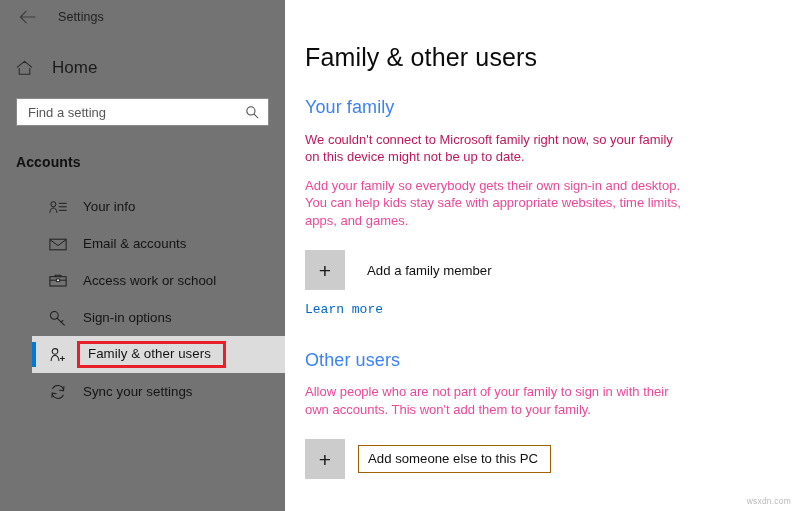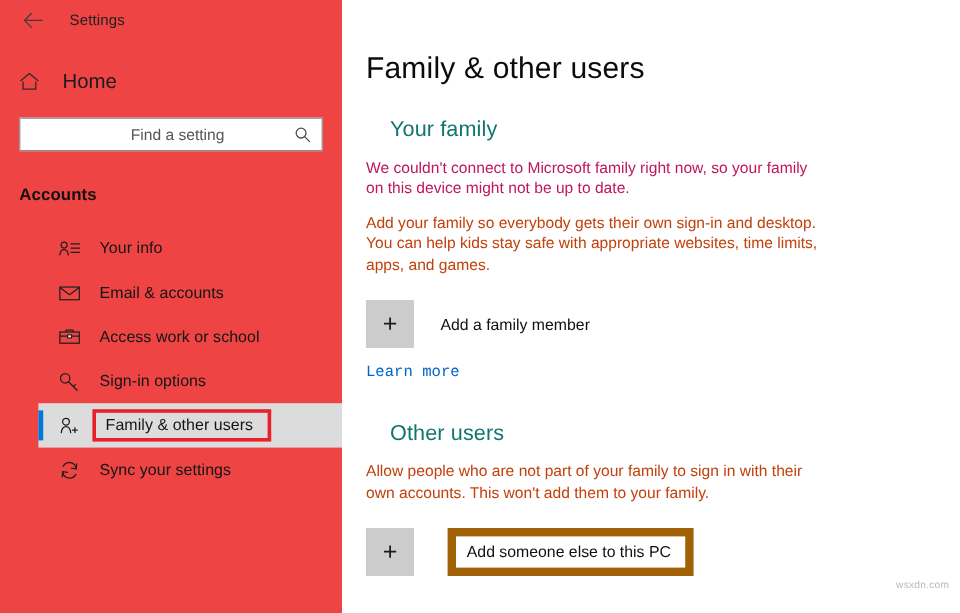--- a/index.html
+++ b/index.html
@@ -23,21 +23,21 @@
     height: 511px;
     display: flex;
     background: #ffffff;
   }
 
   
   .sidebar {
     position: relative;
     width: 285px;
     height: 511px;
-    background: #ef4444;
+    background: #737373;
     flex: 0 0 285px;
   }
 
   .titlebar {
     height: 34px;
     display: flex;
     align-items: center;
     padding-left: 14px;
   }
 
@@ -95,21 +95,20 @@
   .search-box input {
     border: 0;
     outline: 0;
     background: transparent;
     font-family: "Liberation Sans", sans-serif;
     font-size: 13px;
     color: #3a3a3a;
     padding-left: 11px;
     width: 100%;
     height: 100%;
-    text-align: center;
   }
 
   .search-box input::placeholder {
     color: #56565a;
     opacity: 1;
   }
 
   .search-ico {
     position: absolute;
     right: 9px;
@@ -193,36 +192,35 @@
     font-size: 25px;
     font-weight: normal;
     color: #0b0b0b;
     letter-spacing: .15px;
     line-height: 1.1;
   }
 
   .sub-head {
     font-size: 18px;
     font-weight: normal;
-    color: #0f766e;
+    color: #3b82f6;
     margin-top: 25px;
     letter-spacing: .1px;
-    margin-left: 20px;
   }
 
   .error-text {
     color: #be185d;
     font-size: 13px;
     line-height: 17px;
     margin-top: 13px;
     max-width: 385px;
   }
 
   .body-text {
-    color: #c2410c;
+    color: #ec4899;
     font-size: 13px;
     line-height: 17.5px;
     margin-top: 12px;
     max-width: 388px;
   }
 
   .add-row {
     display: flex;
     align-items: center;
     margin-top: 21px;
@@ -245,43 +243,43 @@
     font-weight: 300;
   }
 
   .add-row .add-label {
     font-size: 13.2px;
     color: #111111;
     margin-left: 22px;
   }
 
   .add-row.highlighted .add-label {
-    border: 7px solid #a16207;
+    border: 1px solid #a16207;
     padding: 5px 12px 6px 9px;
-    margin-left: 28px;
+    margin-left: 13px;
     line-height: 1.15;
   }
 
   .link {
     display: inline-block;
     color: #0066cc;
     font-size: 13px;
     margin-top: 12px;
     text-decoration: none;
     font-family: Liberation Mono, monospace;
   }
 
   .sub-head.other {
     margin-top: 33px;
   }
 
   .watermark {
     position: absolute;
     right: 9px;
-    bottom: 19px;
+    bottom: 5px;
     font-size: 8.5px;
     color: #b9b9b9;
     letter-spacing: .2px;
   }
 </style>
 </head>
 <body>
 
 <div class="window">
 

